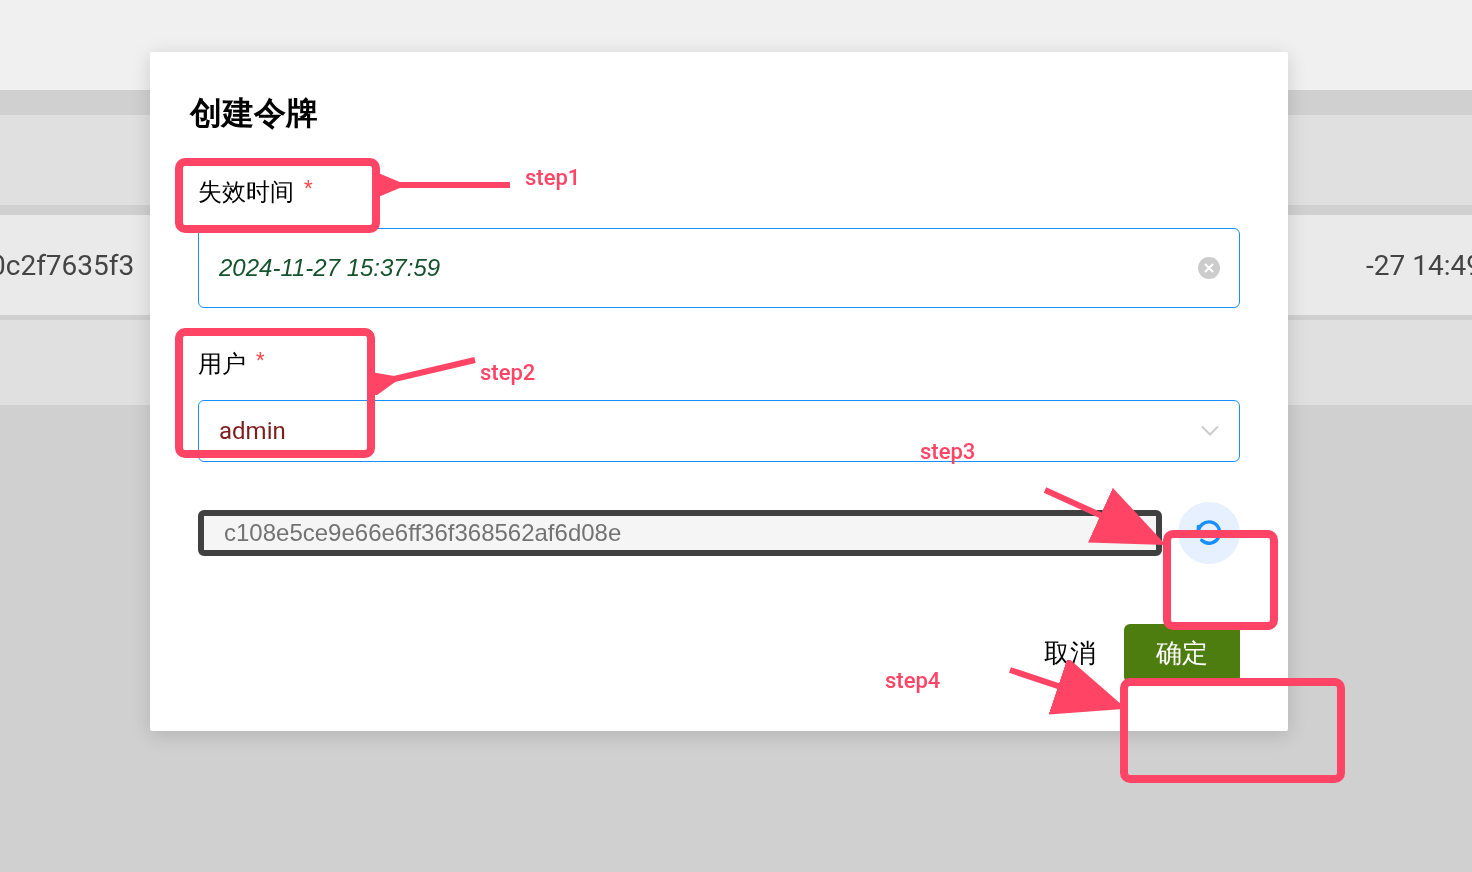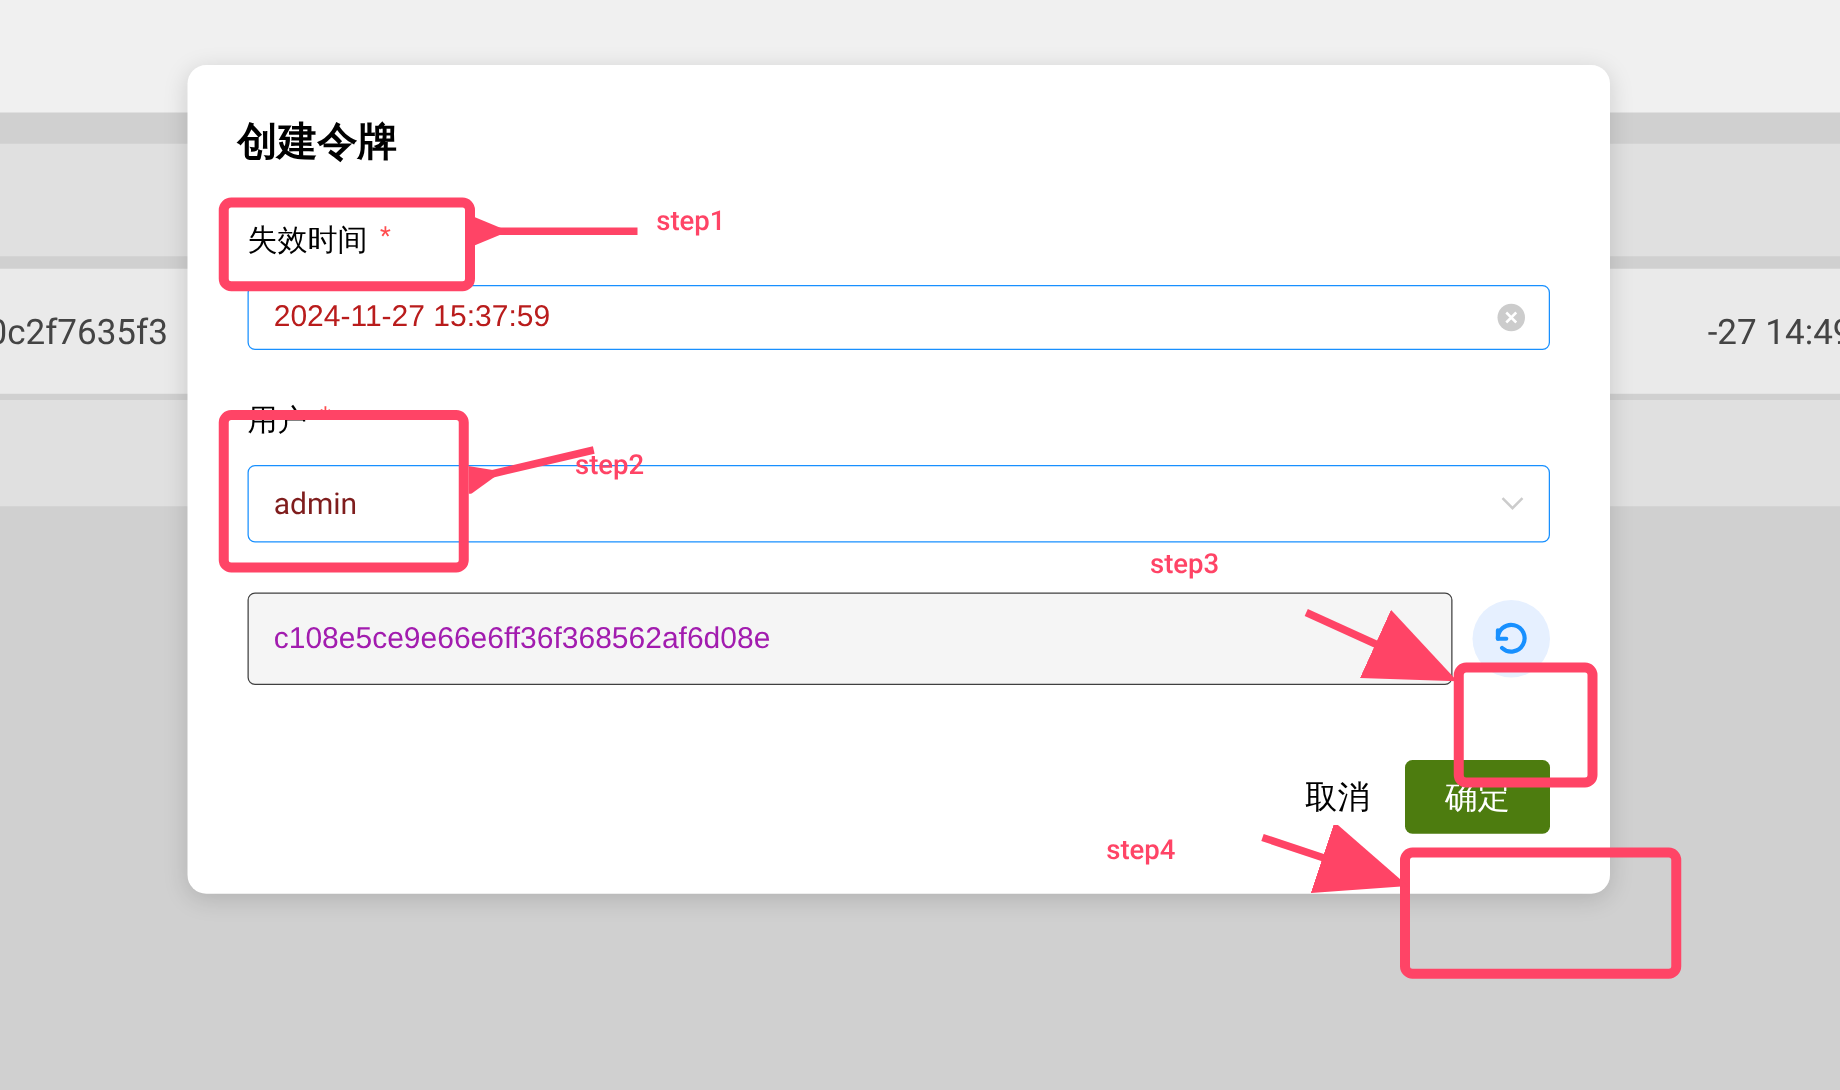--- a/index.html
+++ b/index.html
@@ -83,21 +83,21 @@
       align-items: flex-start;
       justify-content: center;
     }
     
     .modal {
       position: absolute;
       top: 52px;
       left: 150px;
       width: 1138px;
       background: #fff;
-      border-radius: 15px;
+      border-radius: 2px;
       padding: 40px 48px 48px 48px;
       box-shadow: 0 4px 20px rgba(0,0,0,0.15);
     }
     
     .modal-title {
       font-size: 32px;
       font-weight: 600;
       color: #000;
       margin-bottom: 40px;
       margin-left: -8px;
@@ -116,28 +116,29 @@
     
     .required {
       color: #ff4d4f;
       margin-left: 4px;
       font-size: 20px;
       vertical-align: top;
     }
     
     .form-input {
       width: 100%;
-      height: 52px;
+      height: 80px;
       border: 1.5px solid #1890ff;
       border-radius: 6px;
       padding: 0 50px 0 20px;
       font-size: 24px;
-      color: #b91c1c;
+      color: #14532d;
       outline: none;
       position: relative;
+      font-style: italic;
     }
     
     .input-wrapper {
       position: relative;
     }
     
     .clear-icon {
       position: absolute;
       right: 20px;
       top: 50%;
@@ -180,26 +181,26 @@
     }
     
     .token-row {
       display: flex;
       gap: 16px;
       align-items: center;
     }
     
     .token-input {
       flex: 1;
-      height: 74px;
-      border: 1px solid #404040;
+      height: 46px;
+      border: 6px solid #404040;
       border-radius: 6px;
       padding: 0 20px;
       font-size: 24px;
-      color: #a21caf;
+      color: #737373;
       background: #f5f5f5;
       outline: none;
     }
     
     .refresh-btn {
       width: 62px;
       height: 62px;
       border-radius: 50%;
       background: #e6f0ff;
       border: none;
@@ -346,21 +347,21 @@
 
   <div class="highlight-box" style="left:175px; top:328px; width:200px; height:130px;"></div>
   <svg class="arrow" style="left:375px; top:345px;" width="110" height="50">
     <defs>
       <marker id="arrowhead2" markerWidth="12" markerHeight="10" refX="2" refY="5" orient="auto">
         <polygon points="12 0, 0 5, 12 10" fill="#ff4466"></polygon>
       </marker>
     </defs>
     <line x1="100" y1="15" x2="15" y2="35" stroke="#ff4466" stroke-width="6" marker-end="url(#arrowhead2)"></line>
   </svg>
-  <span class="step-label" style="left:460px; top:360px;text-align:center;">step2</span>
+  <span class="step-label" style="left:480px; top:360px;text-align:center;">step2</span>
 
   <div class="highlight-box" style="left:1163px; top:530px; width:115px; height:100px;"></div>
   <svg class="arrow" style="left:1035px; top:480px;" width="150" height="80">
     <defs>
       <marker id="arrowhead3" markerWidth="12" markerHeight="10" refX="10" refY="5" orient="auto">
         <polygon points="0 0, 12 5, 0 10" fill="#ff4466"></polygon>
       </marker>
     </defs>
     <line x1="10" y1="10" x2="120" y2="60" stroke="#ff4466" stroke-width="6" marker-end="url(#arrowhead3)"></line>
   </svg>

